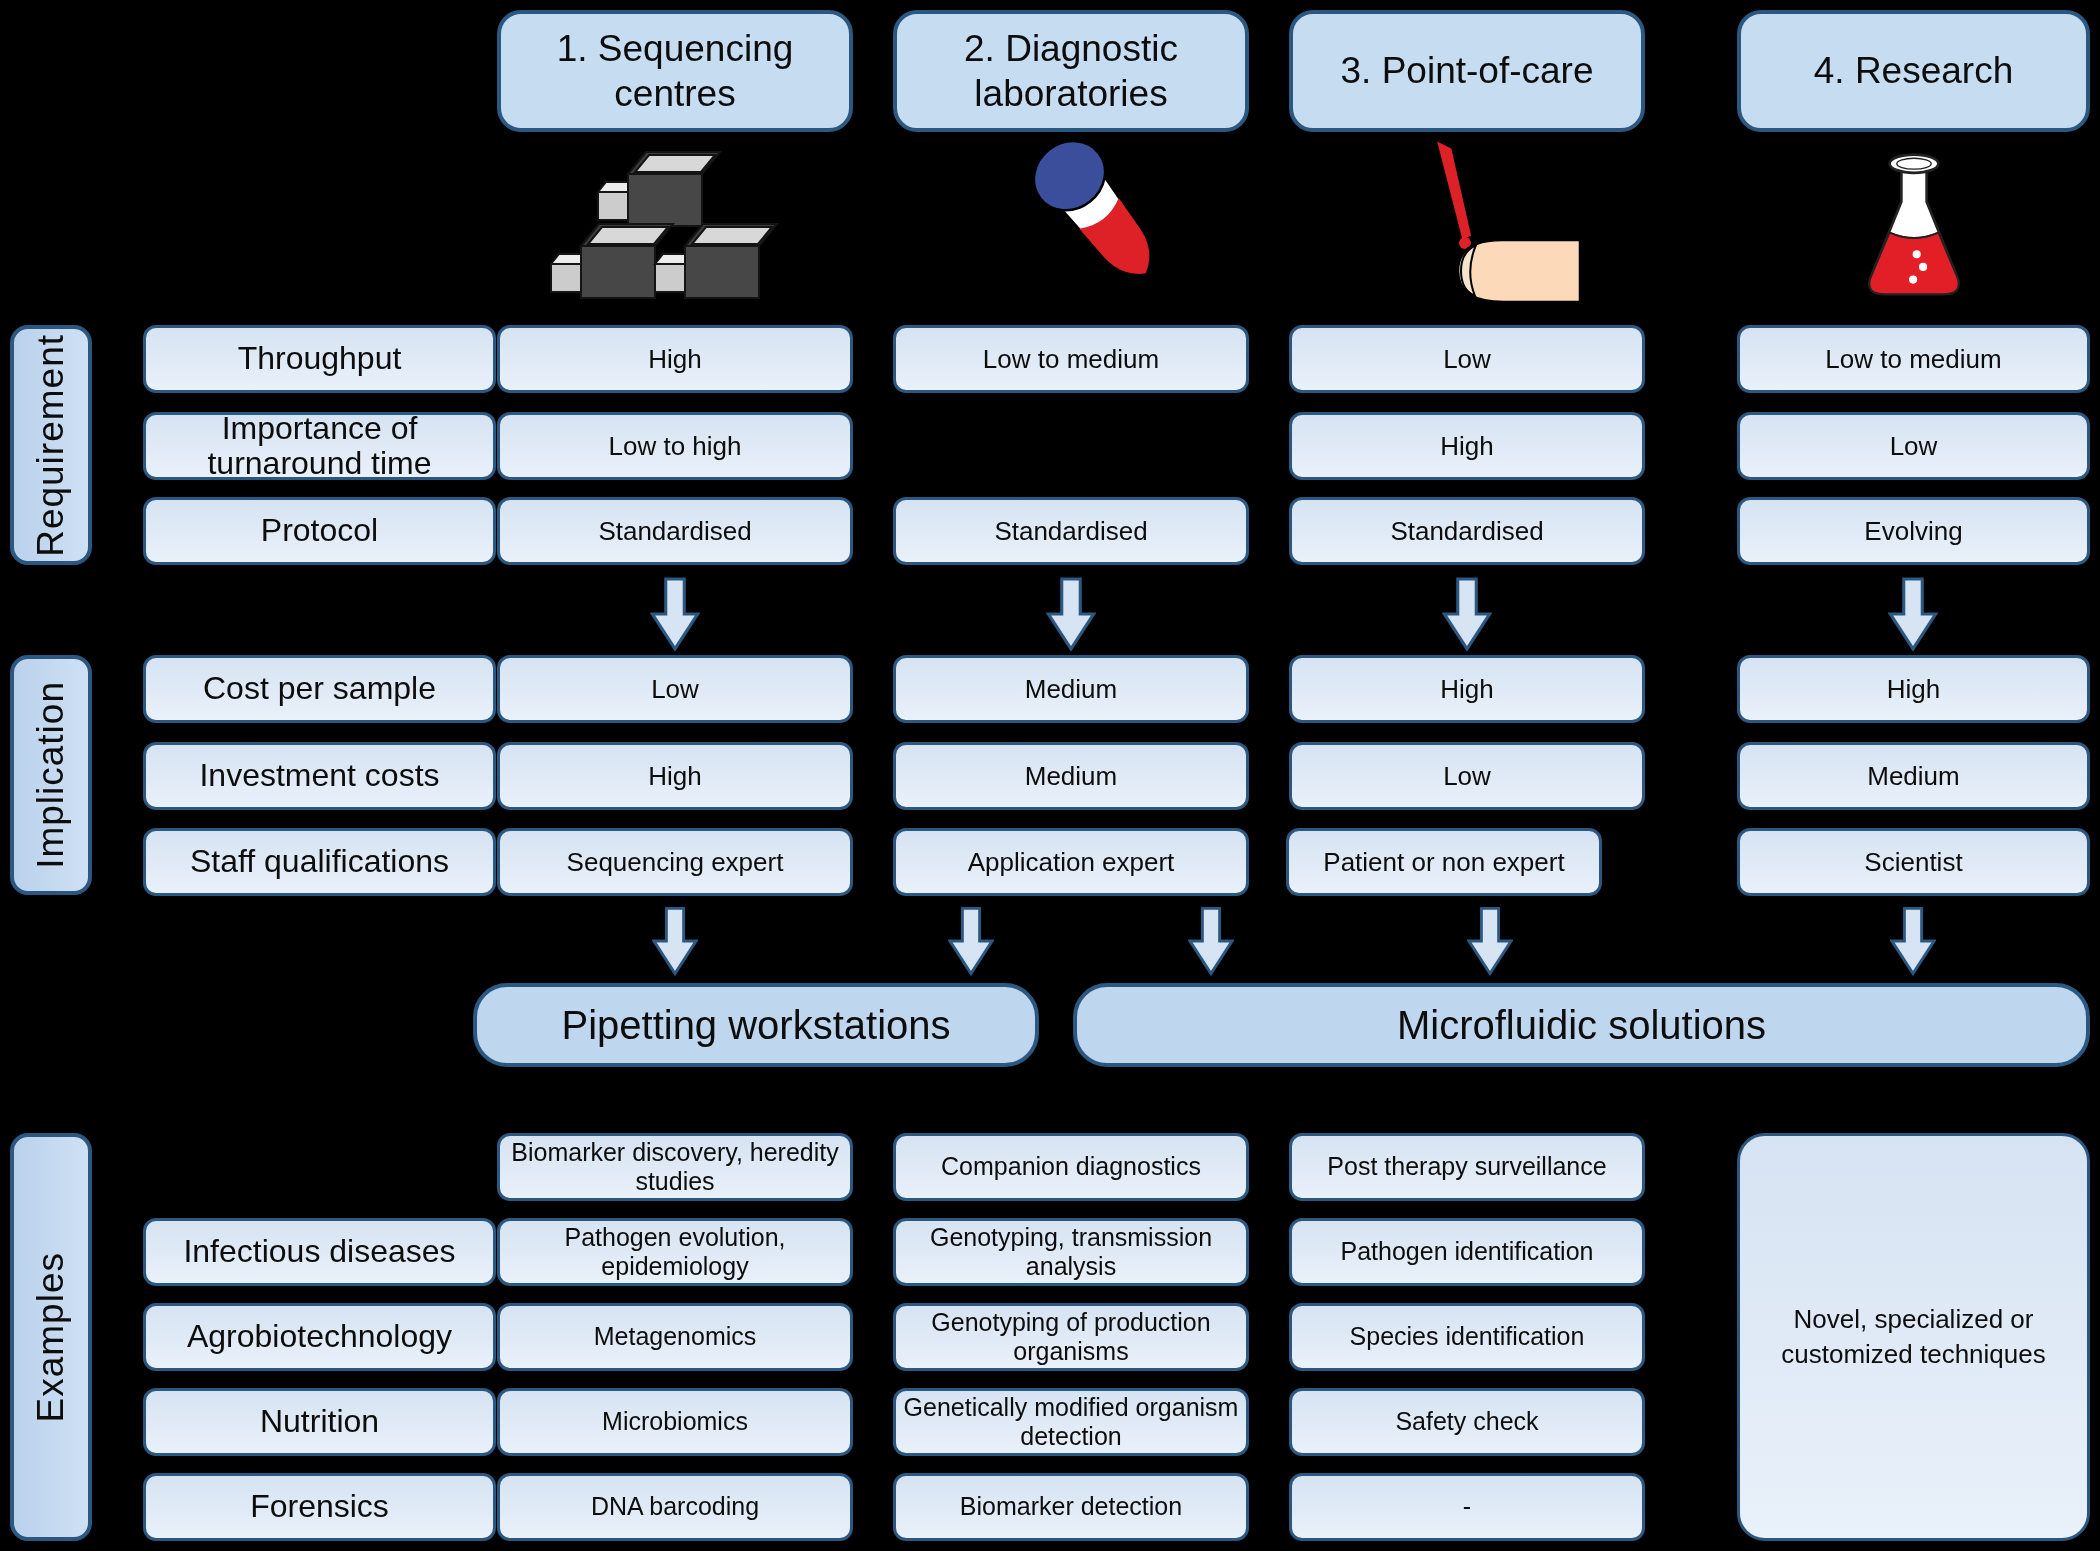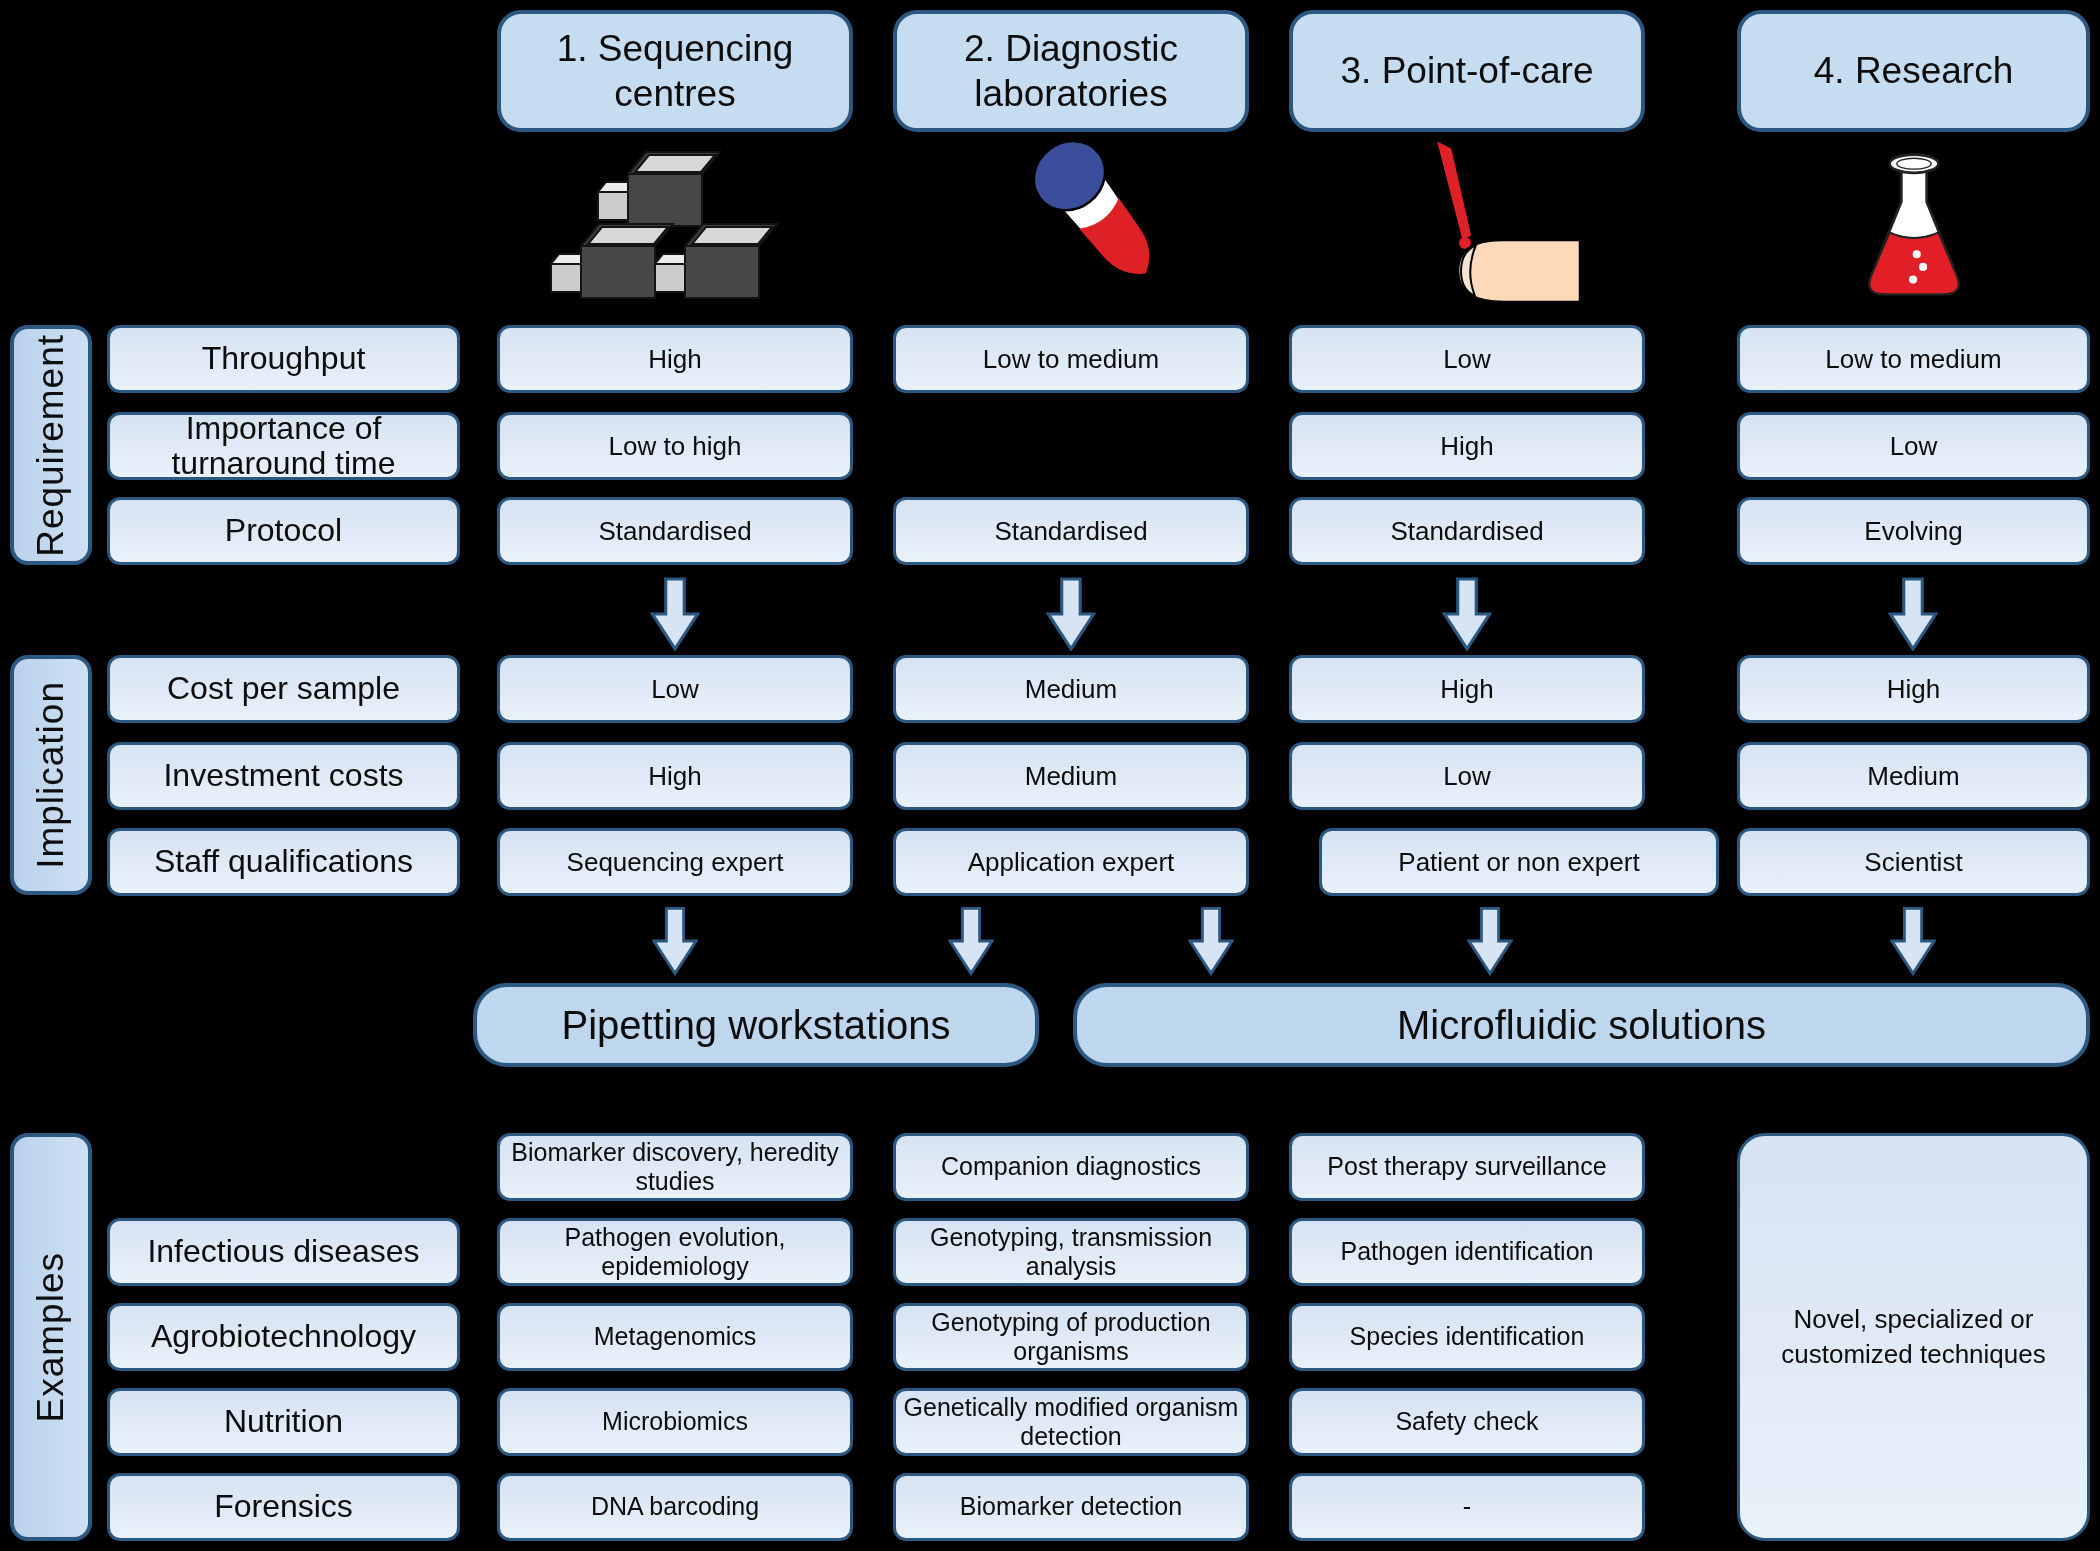--- a/index.html
+++ b/index.html
@@ -23,20 +23,21 @@
     font-size:26px; line-height:1.18;
     padding:2px 4px;
   }
   .excell { font-size:25px; }
   .rowlab {
     background:linear-gradient(180deg,#d6e3f2 0%,#e9f1fa 100%);
     border:3px solid #2b5880;
     border-radius:13px;
     font-size:32px; line-height:1.1;
     padding:2px 14px;
+    margin-left:36px;
   }
   .vband {
     background:linear-gradient(90deg,#b9d2ec 0%,#cfe0f3 100%);
     border:4px solid #2b5880;
     border-radius:18px;
   }
   .vband span {
     writing-mode:vertical-rl; transform:rotate(180deg);
     font-size:37px; letter-spacing:1px; white-space:nowrap;
   }
@@ -231,21 +232,21 @@
   <div class="abs flexc cell" style="left:1737px;top:742px;width:353px;height:68px">
       <span>Medium</span>
     </div>
 
   <div class="abs flexc cell" style="left:497px;top:828px;width:356px;height:68px">
       <span>Sequencing expert</span>
     </div>
   <div class="abs flexc cell" style="left:893px;top:828px;width:356px;height:68px">
       <span>Application expert</span>
     </div>
-  <div class="abs flexc cell" style="left:1319px;top:828px;width:400px;height:68px">
+  <div class="abs flexc cell" style="left:1286px;top:828px;width:316px;height:68px">
       <span>Patient or non expert</span>
     </div>
   <div class="abs flexc cell" style="left:1737px;top:828px;width:353px;height:68px">
       <span>Scientist</span>
     </div>
 
   <svg class="abs arrow" style="left:652px;top:906px" width="46" height="70" viewBox="0 0 48 72">
       <use href="#arrow-down-shape"></use>
     </svg>
   <svg class="abs arrow" style="left:948px;top:906px" width="46" height="70" viewBox="0 0 48 72">

